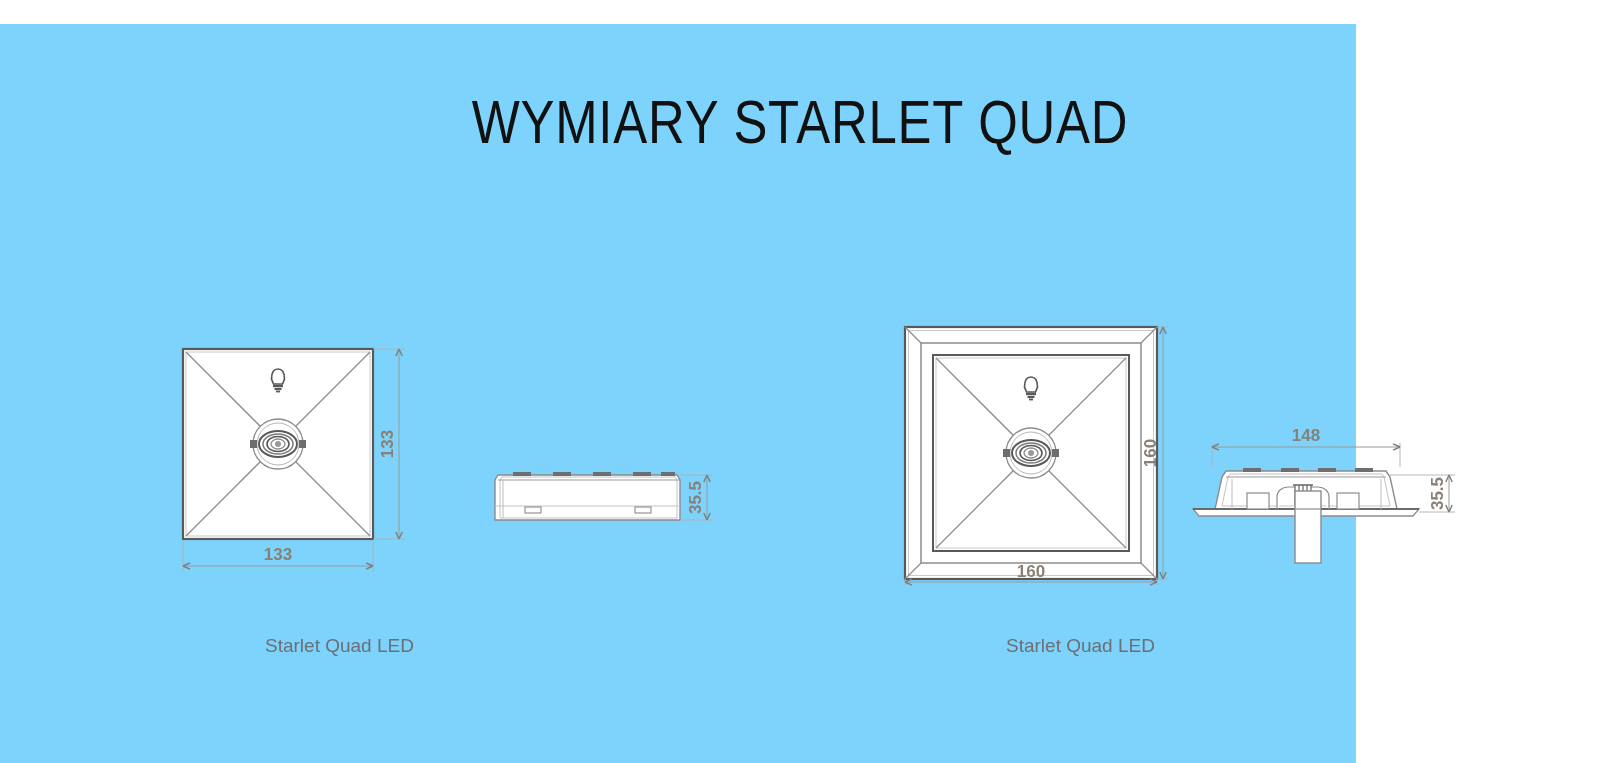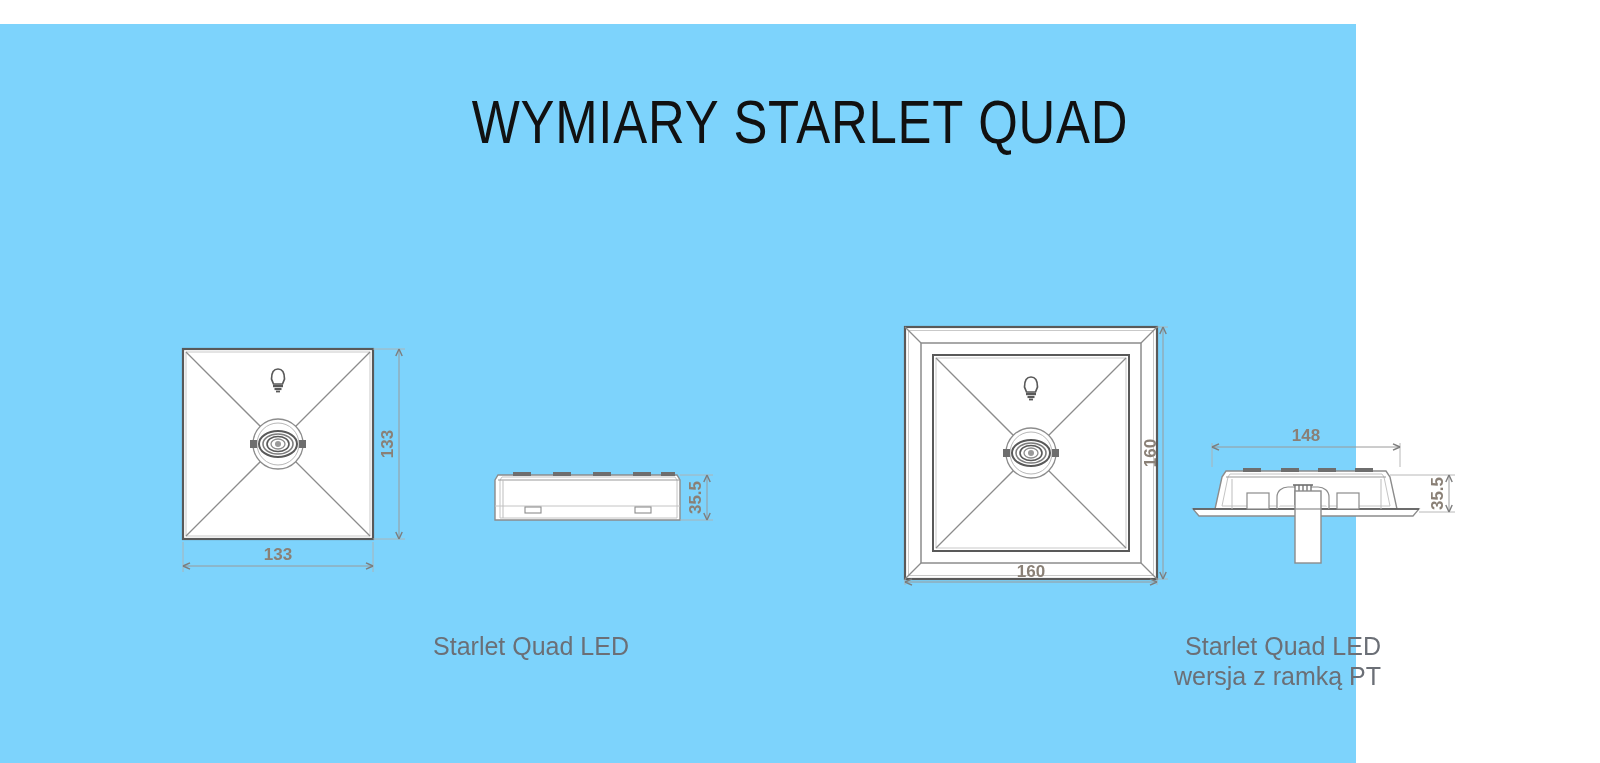--- a/index.html
+++ b/index.html
@@ -32,24 +32,24 @@
     font-weight: 400;
     letter-spacing: 1px;
     color: #111111;
     transform: scaleX(0.82);
     transform-origin: center top;
     white-space: nowrap;
   }
   .caption {
     position: absolute;
     font-family: "Liberation Sans", sans-serif;
-    font-size: 25px;
+    font-size: 19px;
     color: #6b6f76;
     line-height: 30px;
-    text-align: right;
+    text-align: left;
     white-space: nowrap;
   }
   #caption-left {
     left: 265px;
     top: 607px;
     width: 364px;
   }
   #caption-right {
     left: 1006px;
     top: 607px;
@@ -300,16 +300,15 @@
       </g>
     </svg>
   </div>
 
   <div class="caption" id="caption-left">
     <div>Starlet Quad LED</div>
   </div>
 
   <div class="caption" id="caption-right">
     <div>Starlet Quad LED</div>
-    <div>wersja z ramką PT</div>
   </div>
 
 </div>
 
 </body></html>

